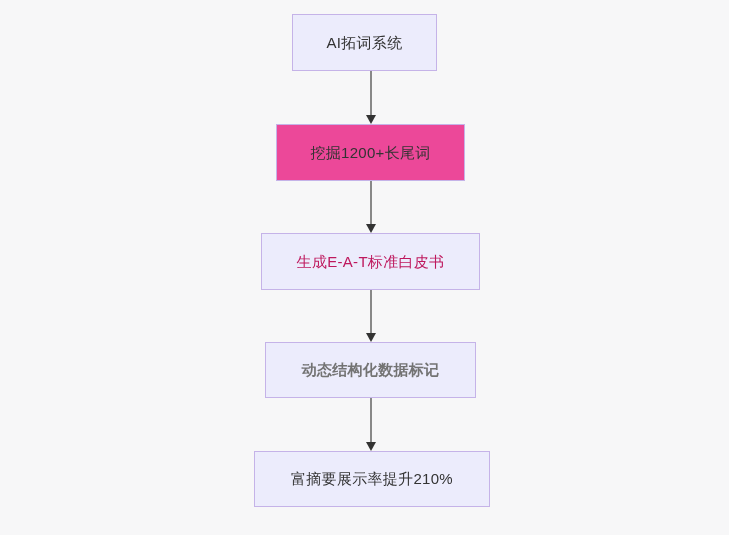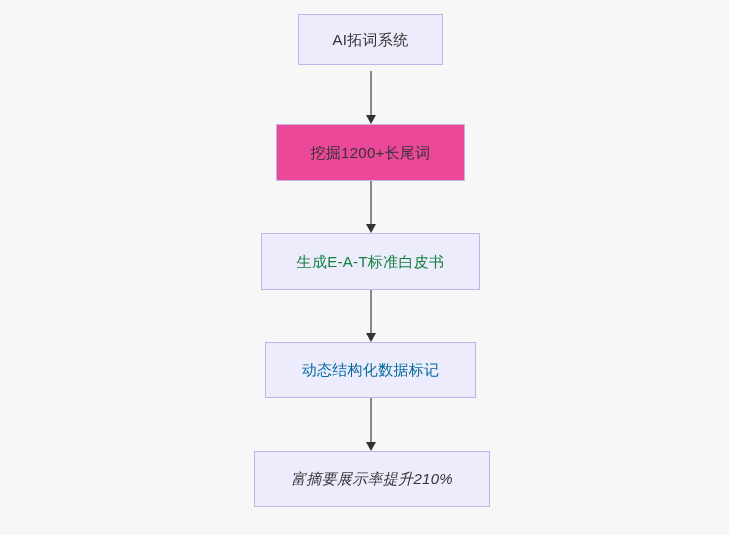--- a/index.html
+++ b/index.html
@@ -75,29 +75,29 @@
   </div>
   <div class="edge" style="left: 370px; top: 290px; width: 2px; height: 52px;">
     <div class="edge-line" style="height: 44px; background: rgb(136, 136, 136);"></div>
     <div class="edge-arrowhead" style="top: 43px; border-top-color: rgb(51, 51, 51);"></div>
   </div>
   <div class="edge" style="left: 370px; top: 398px; width: 2px; height: 53px;">
     <div class="edge-line" style="height: 45px; background: rgb(136, 136, 136);"></div>
     <div class="edge-arrowhead" style="top: 44px; border-top-color: rgb(51, 51, 51);"></div>
   </div>
 
-  <div class="node" style="left: 298px; top: 14px; width: 145px; height: 51px; background: rgb(236, 236, 252); border-color: rgb(197, 179, 232);">
+  <div class="node" style="left: 292px; top: 14px; width: 145px; height: 57px; background: rgb(236, 236, 252); border-color: rgb(197, 179, 232);">
     <span class="node-label" style="color: rgb(51, 51, 51);">AI拓词系统</span>
   </div>
   <div class="node" style="left: 276px; top: 124px; width: 189px; height: 57px; background: #ec4899; border-color: rgb(197, 179, 232);">
     <span class="node-label" style="color: rgb(51, 51, 51);">挖掘1200+长尾词</span>
   </div>
   <div class="node" style="left: 261px; top: 233px; width: 219px; height: 57px; background: rgb(236, 236, 252); border-color: rgb(197, 179, 232);">
-    <span class="node-label" style="color: #15803d;">生成E-A-T标准白皮书</span>
+    <span class="node-label" style="color: #be185d;">生成E-A-T标准白皮书</span>
   </div>
   <div class="node" style="left: 265px; top: 342px; width: 211px; height: 56px; background: rgb(236, 236, 252); border-color: rgb(197, 179, 232);">
-    <span class="node-label" style="color: #0369a1;">动态结构化数据标记</span>
+    <span class="node-label" style="color: #737373; font-weight: bold;">动态结构化数据标记</span>
   </div>
-  <div class="node" style="left: 254px; top: 451px; width: 236px; height: 56px; background: rgb(236, 236, 252); border-color: rgb(197, 179, 232); font-style: italic;">
+  <div class="node" style="left: 254px; top: 451px; width: 236px; height: 56px; background: rgb(236, 236, 252); border-color: rgb(197, 179, 232);">
     <span class="node-label" style="color: rgb(51, 51, 51);">富摘要展示率提升210%</span>
   </div>
 
 </div>
 
 </body></html>

